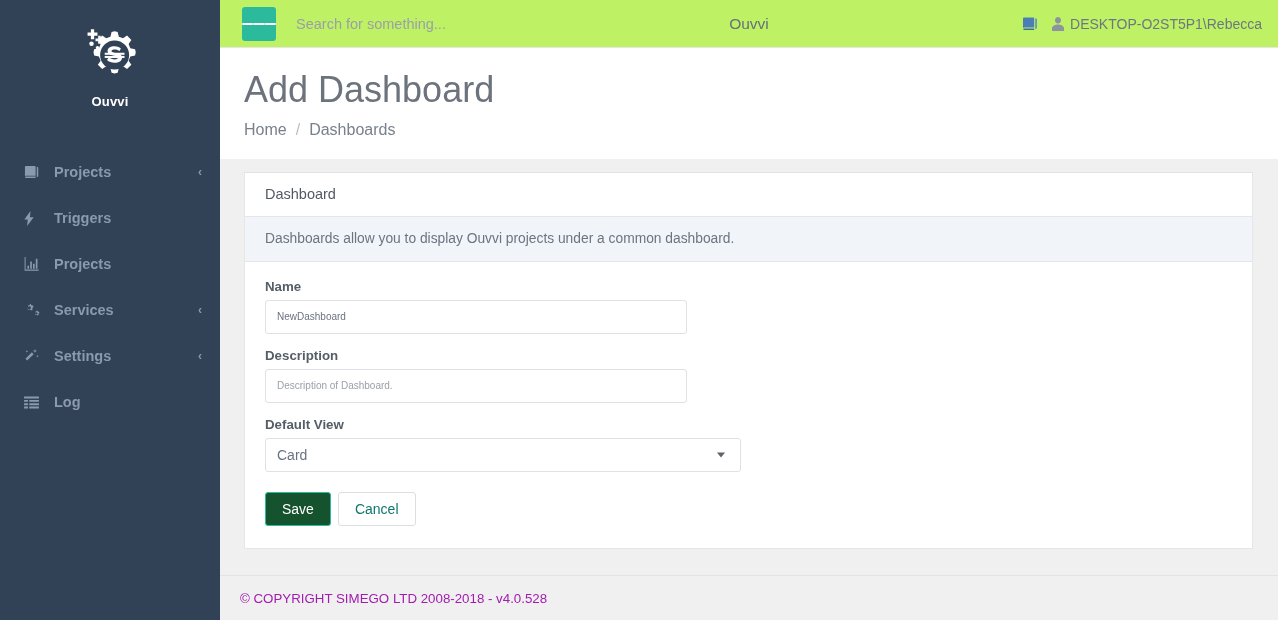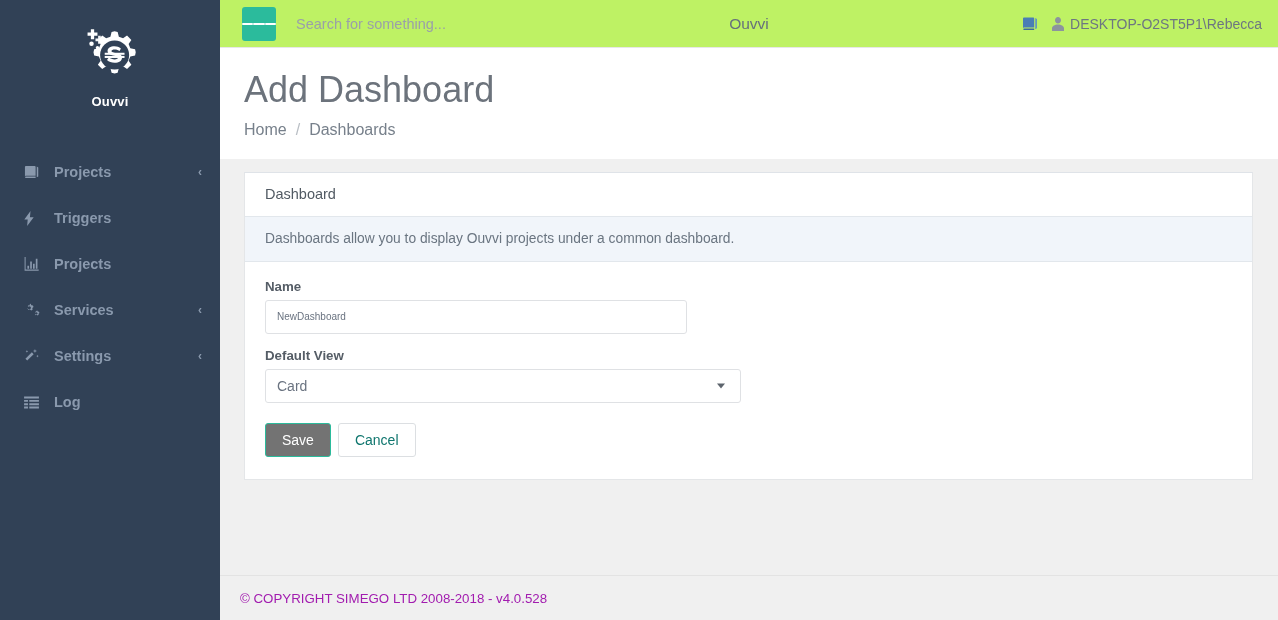--- a/index.html
+++ b/index.html
@@ -253,21 +253,21 @@
   .btn {
     font-family: "Liberation Sans", sans-serif;
     font-size: 14px;
     border-radius: 3px;
     padding: 0 16px;
     height: 34px;
     cursor: pointer;
     line-height: 1;
   }
   .btn-save {
-    background: #737373;
+    background: #14532d;
     border: 1px solid #2bbb9c;
     color: #ffffff;
   }
   .btn-cancel {
     background: #ffffff;
     border: 1px solid #dcdfe2;
     color: #0f766e;
   }
 
   
@@ -429,20 +429,24 @@
 
         <div class="card-note">Dashboards allow you to display Ouvvi projects under a common dashboard.</div>
 
         <div class="card-body">
 
           <div class="field">
             <label>Name</label>
             <input class="ctrl" type="text" placeholder="Name" value="NewDashboard" style="">
           </div>
 
+          <div class="field">
+            <label>Description</label>
+            <input class="ctrl" type="text" placeholder="Description of Dashboard." style="">
+          </div>
 
           <div class="field">
             <label>Default View</label>
             <div class="select-wrap">
               <select><option value="Card">Card</option><option value="List">List</option><option value="Grid">Grid</option></select>
               <span class="select-arrow"></span>
             </div>
           </div>
 
           <div class="actions">

